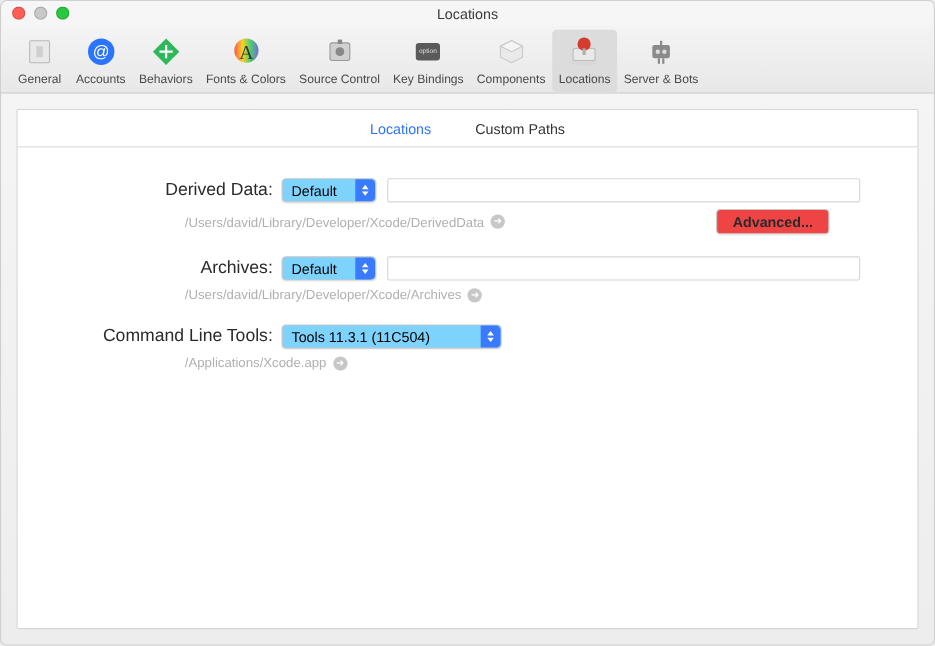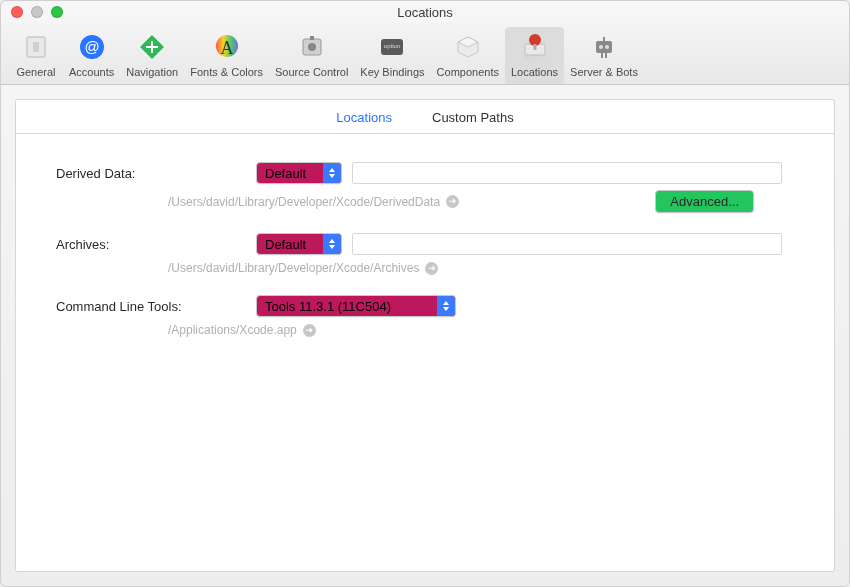--- a/index.html
+++ b/index.html
@@ -99,30 +99,30 @@
   .body {
     padding: 28px 40px;
   }
   .row {
     display: flex;
     align-items: center;
     margin-bottom: 4px;
   }
   .row-label {
     width: 200px;
-    text-align: left;
-    font-size: 13px;
+    text-align: right;
+    font-size: 16px;
     color: #2a2a2a;
     padding-right: 8px;
   }
   .select {
     position: relative;
     display: inline-flex;
     align-items: center;
-    background: #be185d;
+    background: #7dd3fc;
     border: 1px solid #c8c8c8;
     border-radius: 4px;
     height: 22px;
     font-size: 13px;
     padding-left: 8px;
     cursor: default;
     box-shadow: 0 1px 1px rgba(0,0,0,0.05);
   }
   .select.small { width: 86px; }
   .select.wide { width: 200px; }
@@ -163,28 +163,29 @@
     margin-bottom: 20px;
     font-size: 12px;
     color: #b0b0b0;
     gap: 6px;
   }
   .pathrow .adv-wrap {
     margin-left: auto;
     margin-right: 40px;
   }
   .btn {
-    background: #22c55e;
+    background: #ef4444;
     border: 1px solid #c8c8c8;
     border-radius: 4px;
     padding: 3px 14px;
     font-size: 13px;
     color: #2a2a2a;
     box-shadow: 0 1px 1px rgba(0,0,0,0.06);
     cursor: default;
+    font-weight: bold;
   }
   .goto-icon {
     width: 13px; height: 13px;
     border-radius: 50%;
     background: #c7c7c7;
     display: inline-flex;
     align-items: center; justify-content: center;
     color: #fff;
     font-size: 9px;
     line-height: 1;
@@ -226,21 +227,21 @@
     <div class="tool">
       <div class="ticon">
         <svg width="28" height="28" viewBox="0 0 28 28">
             <polygon points="14,2 26,14 14,26 2,14" fill="#2fb85a"></polygon>
             <g stroke="#fff" stroke-width="2" fill="none">
               <line x1="8" y1="14" x2="20" y2="14"></line>
               <line x1="14" y1="8" x2="14" y2="20"></line>
             </g>
           </svg>
       </div>
-      <div class="tlabel">Navigation</div>
+      <div class="tlabel">Behaviors</div>
     </div>
     <div class="tool">
       <div class="ticon">
         <svg width="28" height="28" viewBox="0 0 28 28">
             <defs>
               <linearGradient id="rb" x1="0" x2="1">
                 <stop offset="0" stop-color="#ff3b30"></stop>
                 <stop offset="0.33" stop-color="#ffcc00"></stop>
                 <stop offset="0.66" stop-color="#34c759"></stop>
                 <stop offset="1" stop-color="#5856d6"></stop>

